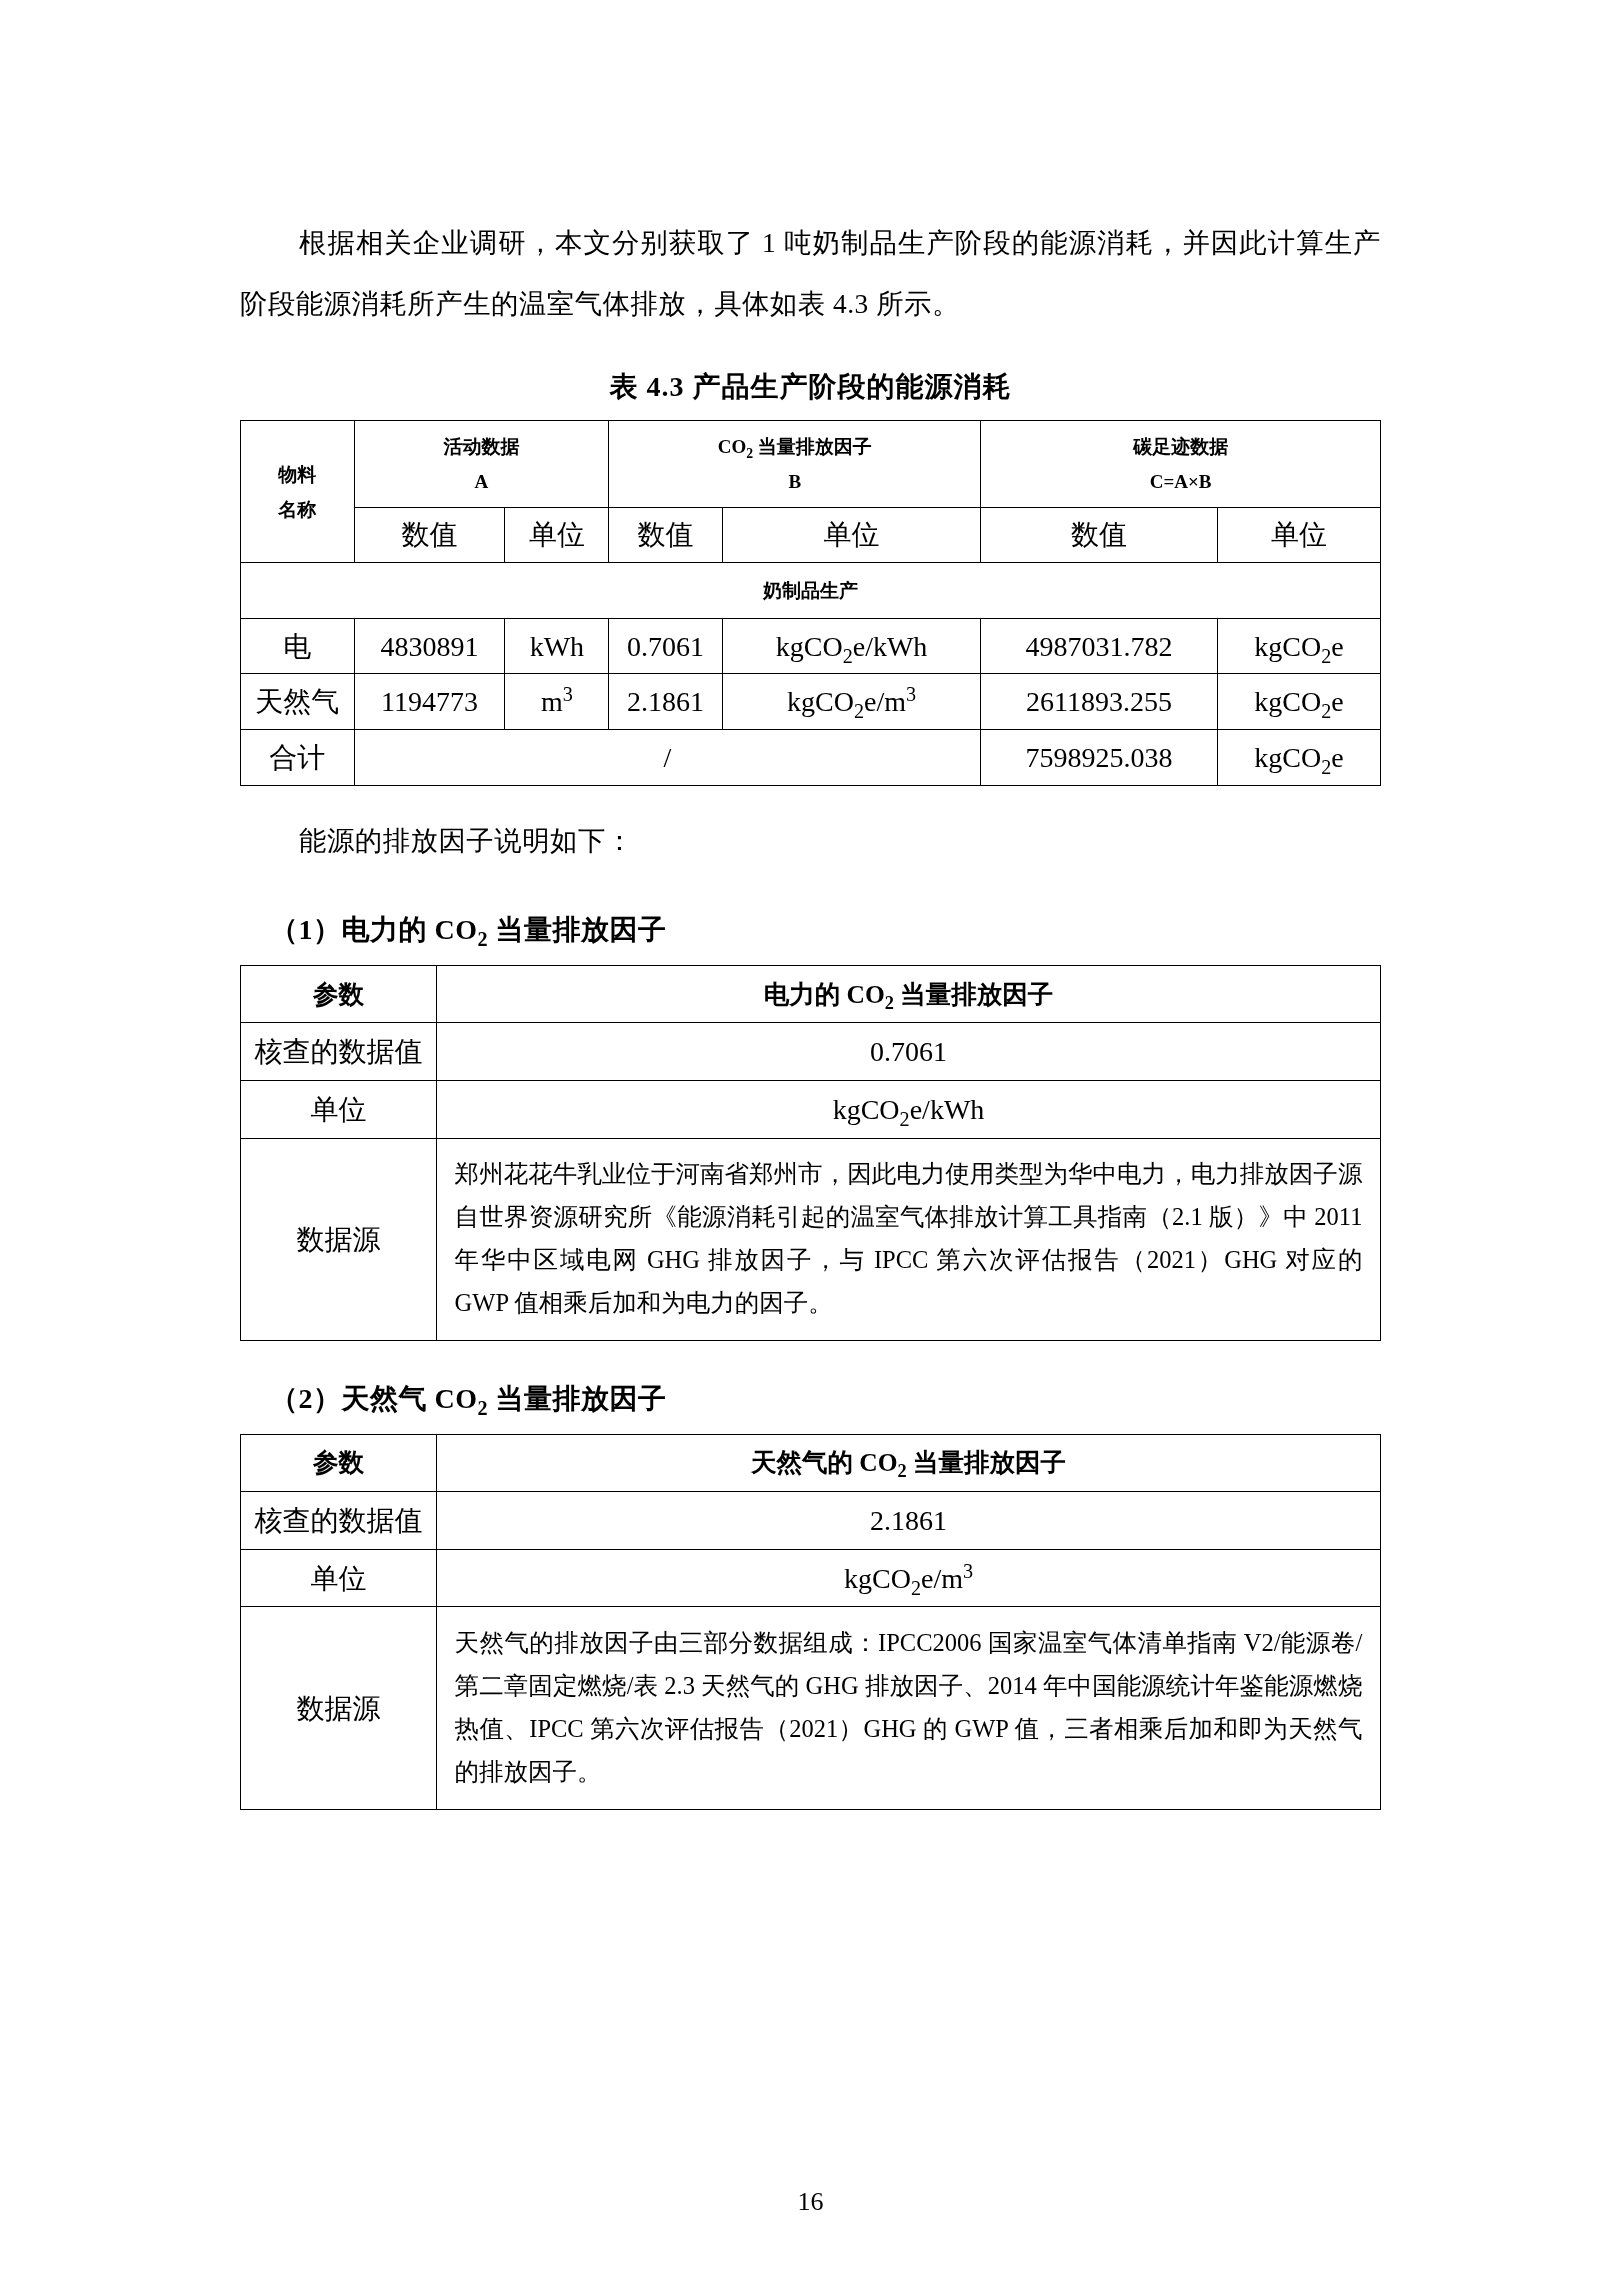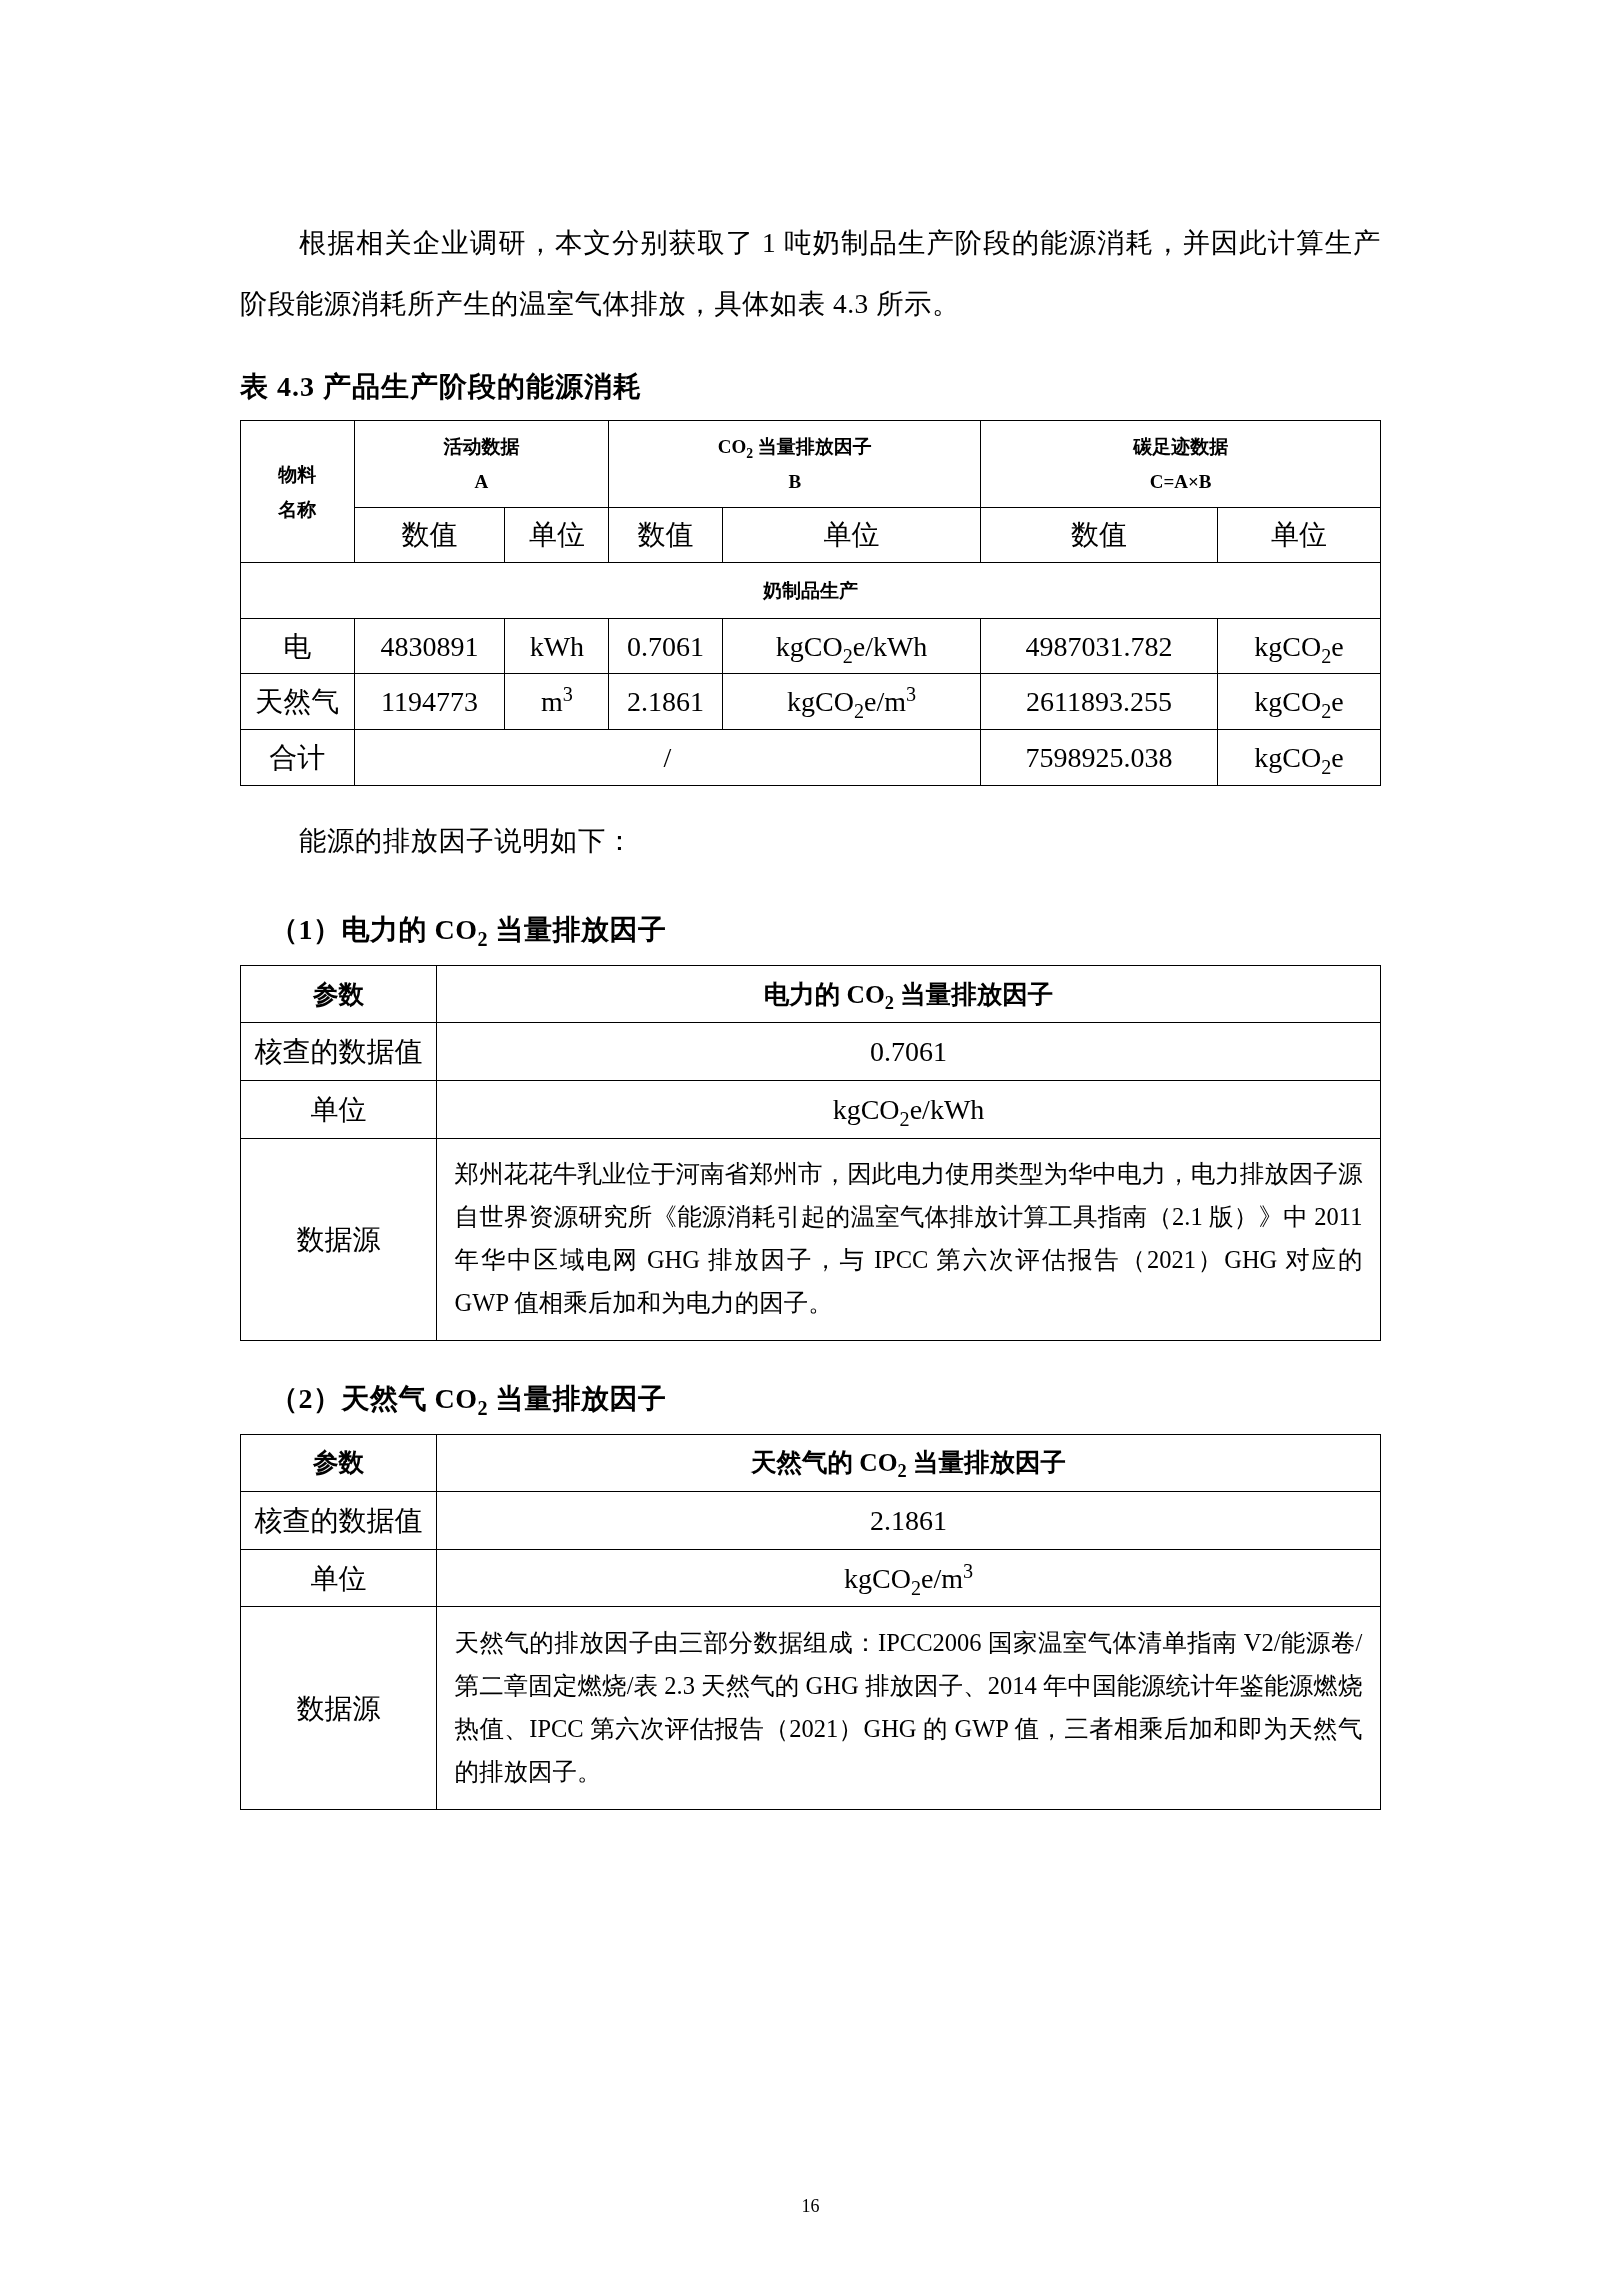--- a/index.html
+++ b/index.html
@@ -28,21 +28,21 @@
     line-height: 61px;
     text-align: justify;
     text-justify: inter-ideograph;
     letter-spacing: 0.5px;
   }
   .para.indent {
     text-indent: 59px;
     font-family: Liberation Serif, serif;
   }
   .tbl-title {
-    text-align: left;
+    text-align: center;
     font-size: 28px;
     font-weight: bold;
     margin-top: 33px;
     margin-bottom: 13.7px;
     letter-spacing: 1px;
   }
   table {
     border-collapse: collapse;
     width: 100%;
     table-layout: fixed;
@@ -104,21 +104,21 @@
   }
   .after-table-para {
     margin-top: 25.5px;
   }
   .page-num {
     position: absolute;
     bottom: 76px;
     left: 0;
     width: 100%;
     text-align: center;
-    font-size: 18px;
+    font-size: 26px;
   }
 </style>
 </head>
 <body>
 
 <div class="page">
 
   <p class="para indent">根据相关企业调研，本文分别获取了 1 吨奶制品生产阶段的能源消耗，并因此计算生产阶段能源消耗所产生的温室气体排放，具体如表 4.3 所示。</p>
 
   <div class="tbl-title">表 4.3  产品生产阶段的能源消耗</div>

